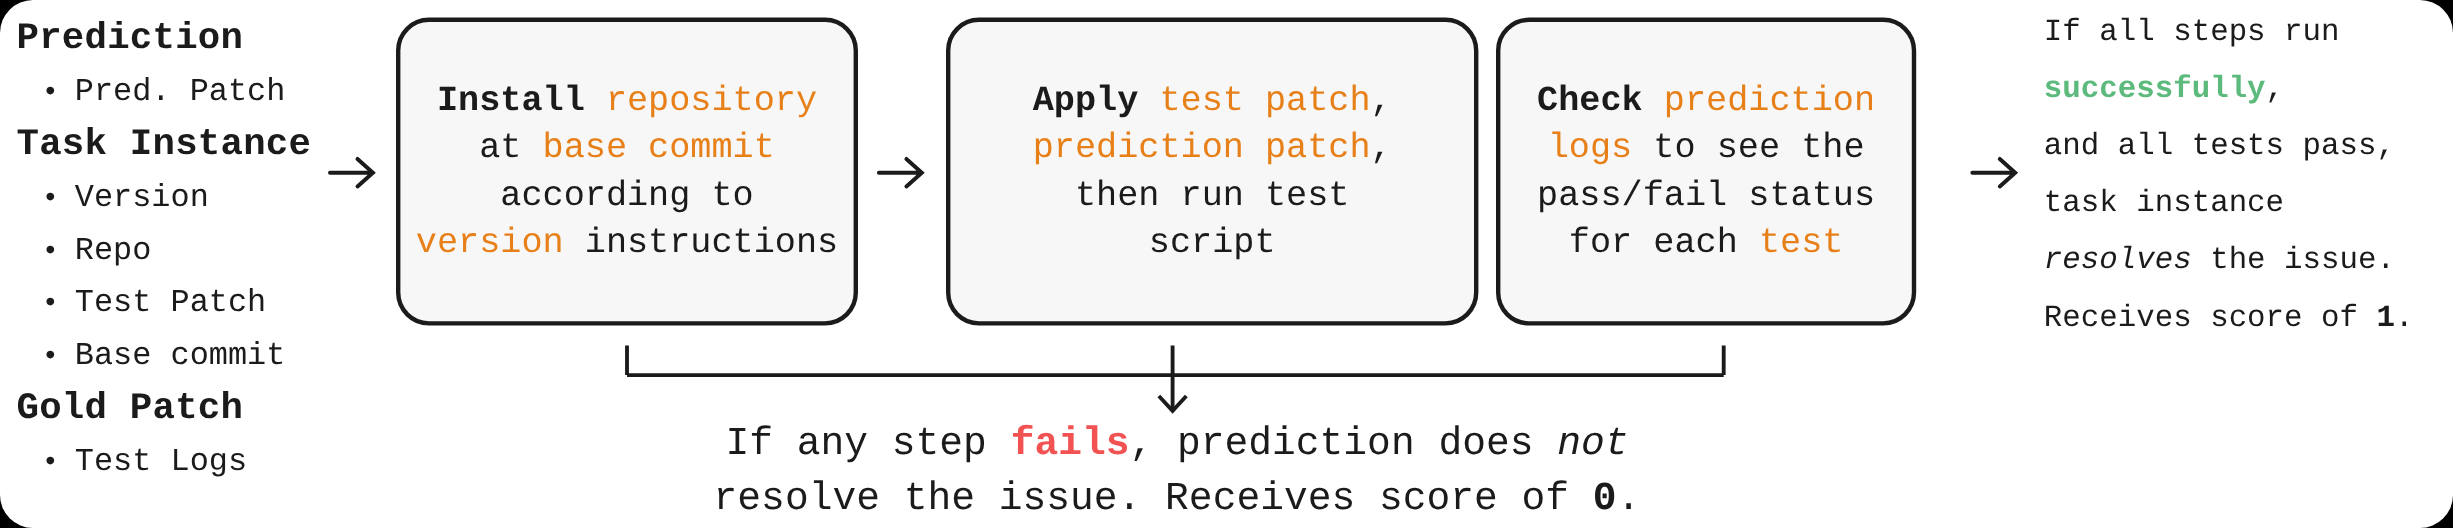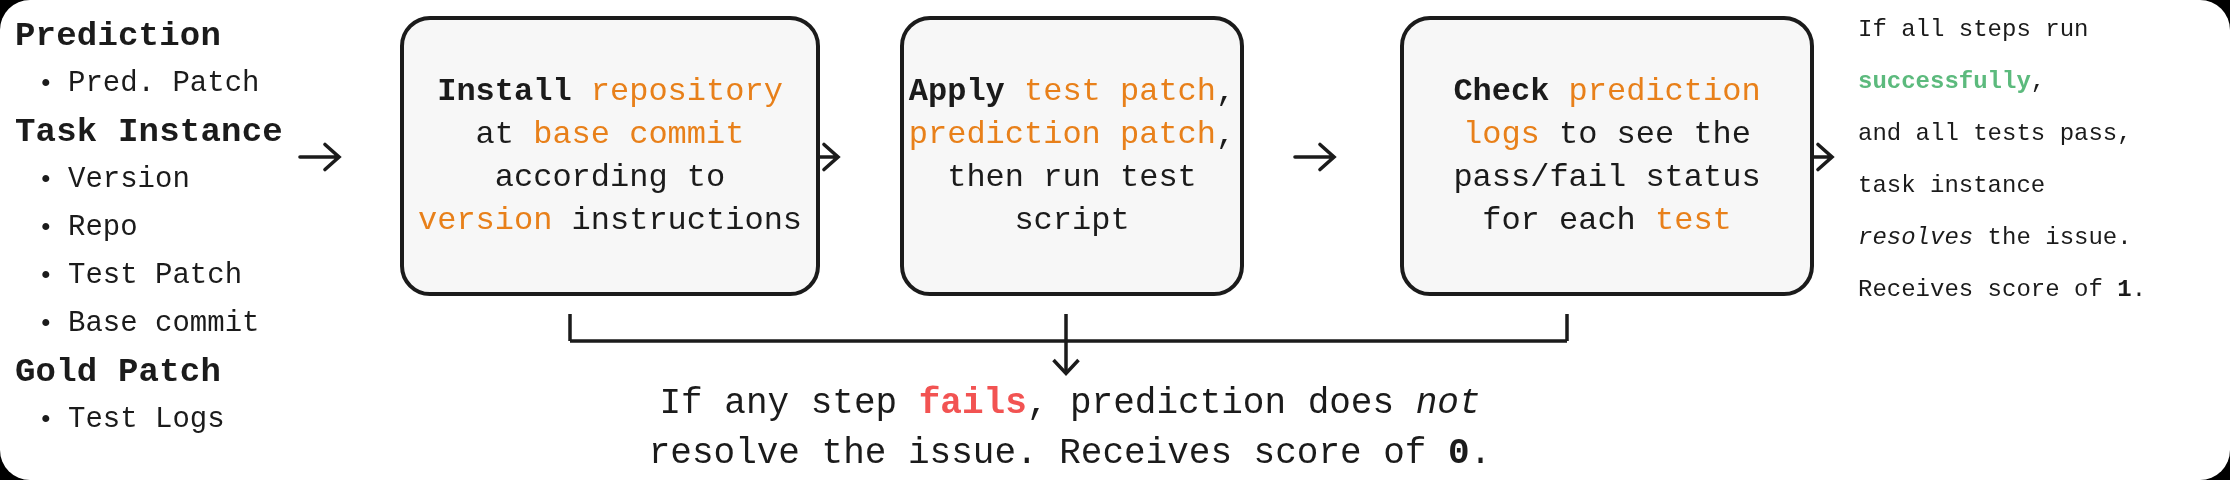--- a/index.html
+++ b/index.html
@@ -12,39 +12,39 @@
   
   .left-panel { position:absolute; left:15px; top:12px; }
   .lp-heading { font-size:34px; font-weight:700; line-height:48px; letter-spacing:.2px; white-space:nowrap; }
   .lp-item { font-size:29px; line-height:48px; padding-left:23px; white-space:nowrap; }
   .lp-item .dot { display:inline-block; width:30px; font-size:26px; }
   
   .flow-box {
     position:absolute; top:16px; height:280px; box-sizing:border-box;
     background:var(--box_bg,#f7f7f7); border:4px solid var(--ink,#1b1b1b); border-radius:30px;
     display:flex; flex-direction:column; justify-content:center; align-items:center;
-    text-align:center; font-size:32px; line-height:43px; white-space:nowrap;margin-left:40px;
+    text-align:center; font-size:32px; line-height:43px; white-space:nowrap;
   }
   .box1 { left:360px; width:420px; }
-  .box2 { left:860px; width:344px; }
-  .box3 { left:1360px; width:414px; }
+  .box2 { left:860px; width:484px; }
+  .box3 { left:1360px; width:382px; }
   
   .b { font-weight:700; }
   .o { color:var(--orange,#e8801a); }
   .i { font-style:italic; }
   .g { color:var(--green,#5cba7d); font-weight:700; }
   .r { color:var(--red,#f25352); font-weight:700; }
   
   .flow-arrow { position:absolute; top:138px; width:46px; height:38px; }
   .a1 { left:298px; } .a2 { left:797px; } .a3 { left:1293px; } .a4 { left:1791px; }
   .flow-arrow svg { display:block; }
   
   .bracket { position:absolute; left:0; top:0; width:2230px; height:480px; pointer-events:none; }
   
-  .success-note { position:absolute; left:1858px; top:4px; font-size:24px; line-height:52px; white-space:nowrap; }
+  .success-note { position:absolute; left:1858px; top:4px; font-size:28px; line-height:52px; white-space:nowrap; }
   .fail-note { position:absolute; left:570px; top:379px; width:1000px; text-align:center; font-size:36px; line-height:50px; white-space:nowrap; }
 </style>
 </head>
 <body>
 
 <div class="canvas">
 
   <div class="left-panel">
     <div class="lp-heading">Prediction</div>
     <div class="lp-item"><span class="dot">•</span><span>Pred. Patch</span></div>

